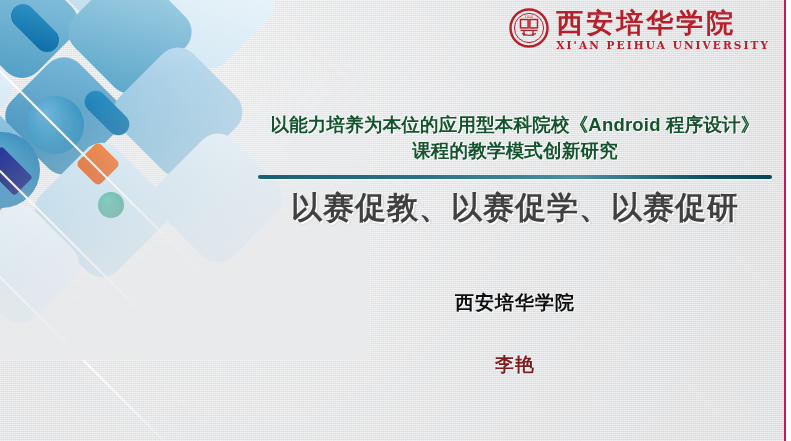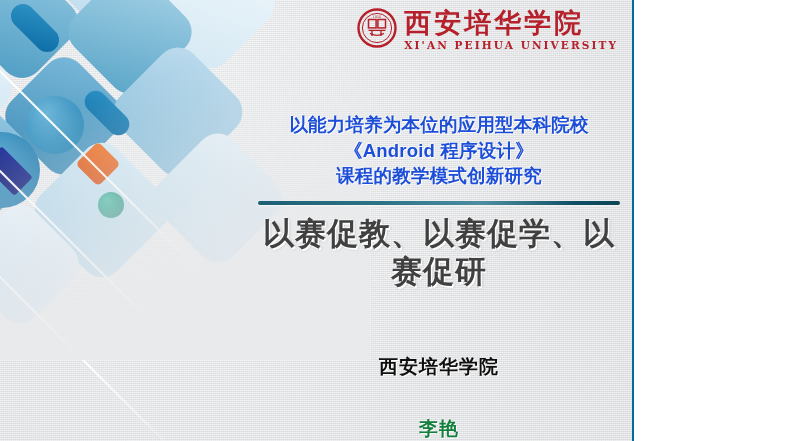--- a/index.html
+++ b/index.html
@@ -2,27 +2,27 @@
 <html><head>
 <meta charset="utf-8">
 <style>
   html, body {
     margin: 0;
     padding: 0;
     background: #ffffff;
   }
   #slide {
     position: relative;
-    width: 634px;
+    width: 786px;
     height: 441px;
     overflow: hidden;
     background: #e9eaec;
     font-family: "Liberation Sans", "DejaVu Sans", sans-serif;
     box-sizing: border-box;
-    border-right: 2px solid #0369a1;
+    border-right: 2px solid #be185d;
   }
 
   
   .bg-base {
     position: absolute;
     inset: 0;
     background:
       radial-gradient(circle at 30% 30%, #f2f3f4 0%, #e6e7e9 60%, #e2e3e5 100%);
   }
   .bg-noise {
@@ -121,21 +121,21 @@
   
   .content {
     position: absolute;
     left: 258px;
     right: 12px;
     top: 112px;
   }
   .paper-title {
     font-size: 18.5px;
     font-weight: 700;
-    color: #1d4ed8;
+    color: #14532d;
     text-align: center;
     line-height: 1.38;
     letter-spacing: .2px;
     text-shadow: 1px 1px 0 rgba(255,255,255,.9), -1px -1px 0 rgba(255,255,255,.55);
     white-space: pre-line;
   }
   .divider {
     margin: 12px 0 10px 0;
     height: 4px;
     border-radius: 2px;
@@ -160,21 +160,21 @@
     font-weight: 700;
     color: #0f0f0f;
     text-align: center;
     letter-spacing: 1px;
     text-shadow: 1px 1px 0 rgba(255,255,255,.85);
   }
   .author {
     margin-top: 36px;
     font-size: 19px;
     font-weight: 700;
-    color: #15803d;
+    color: #7f1d1d;
     text-align: center;
     letter-spacing: 1px;
     text-shadow: 1px 1px 0 rgba(255,255,255,.85);
   }
 </style>
 </head>
 <body>
 
 <div id="slide">
 

